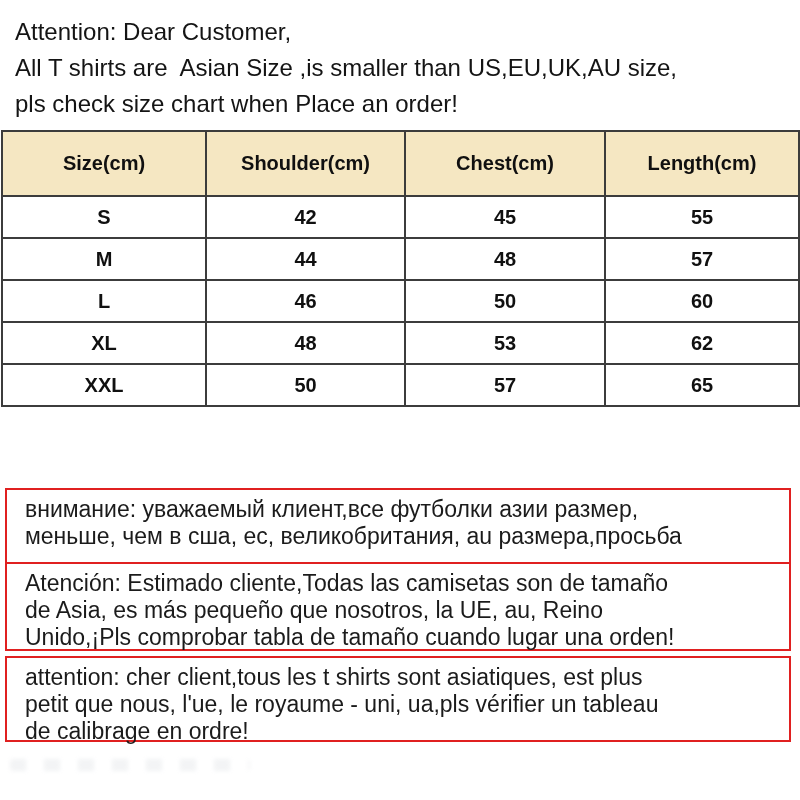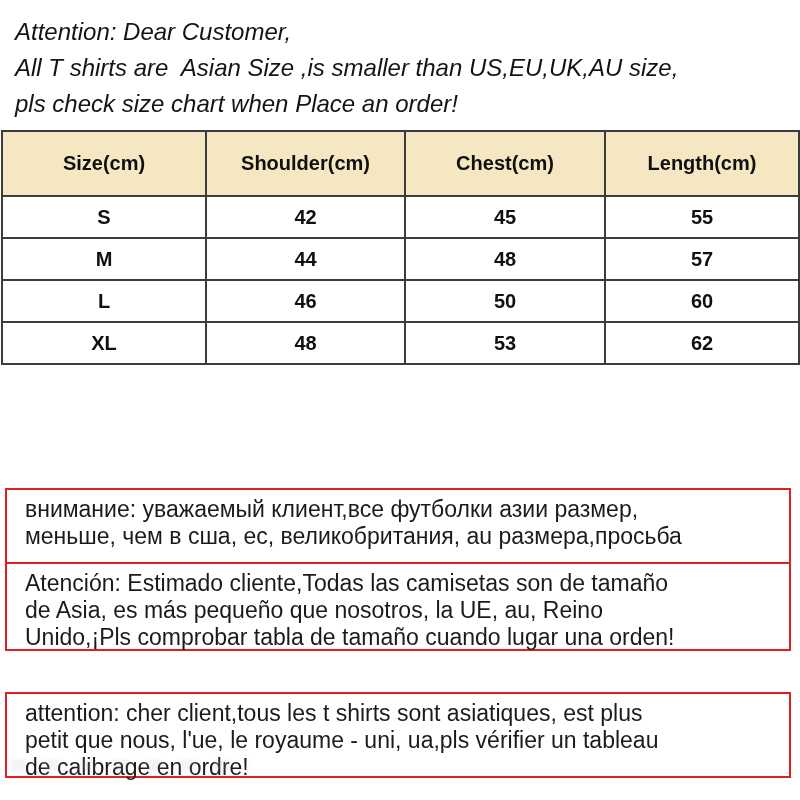--- a/index.html
+++ b/index.html
@@ -19,21 +19,21 @@
     
     .top-notice {
       position: absolute;
       left: 15px;
       top: 14px;
       font-size: 24px;
       line-height: 36px;
       color: #141414;
       letter-spacing: 0px;
     }
-    .top-notice .line { white-space: pre; font-style: italic; }
+    .top-notice .line { white-space: pre; }
 
     
     table.size-table {
       position: absolute;
       left: 1px;
       top: 130px;
       width: 797px;
       border-collapse: collapse;
       table-layout: fixed;
       background: #3b82f6;
@@ -67,21 +67,21 @@
       background: #ffffff;
       color: #1b1b1b;
       font-size: 23px;
       line-height: 27px;
       padding: 6px 4px 0 18px;
       box-sizing: border-box;
     }
     .warn-box .line { white-space: pre; }
     .warn-ru { top: 488px; height: 85px; }
     .warn-es { top: 562px; height: 89px; }
-    .warn-fr { top: 692px; height: 86px; }
+    .warn-fr { top: 656px; height: 86px; }
 
     
     .smudge {
       position: absolute;
       left: 10px;
       top: 759px;
       width: 240px;
       height: 12px;
       background: repeating-linear-gradient(
         90deg,
@@ -137,20 +137,26 @@
         <td>46</td>
         <td>50</td>
         <td>60</td>
       </tr>
       <tr>
         <td>XL</td>
         <td>48</td>
         <td>53</td>
         <td>62</td>
       </tr>
+      <tr>
+        <td>XXL</td>
+        <td>50</td>
+        <td>57</td>
+        <td>65</td>
+      </tr>
     </tbody>
   </table>
 
   <div class="warn-box warn-ru">
     <div class="line">внимание: уважаемый клиент,все футболки азии размер,</div>
     <div class="line">меньше, чем в сша, ес, великобритания, au размера,просьба</div>
   </div>
 
   <div class="warn-box warn-es">
     <div class="line">Atención: Estimado cliente,Todas las camisetas son de tamaño</div>

